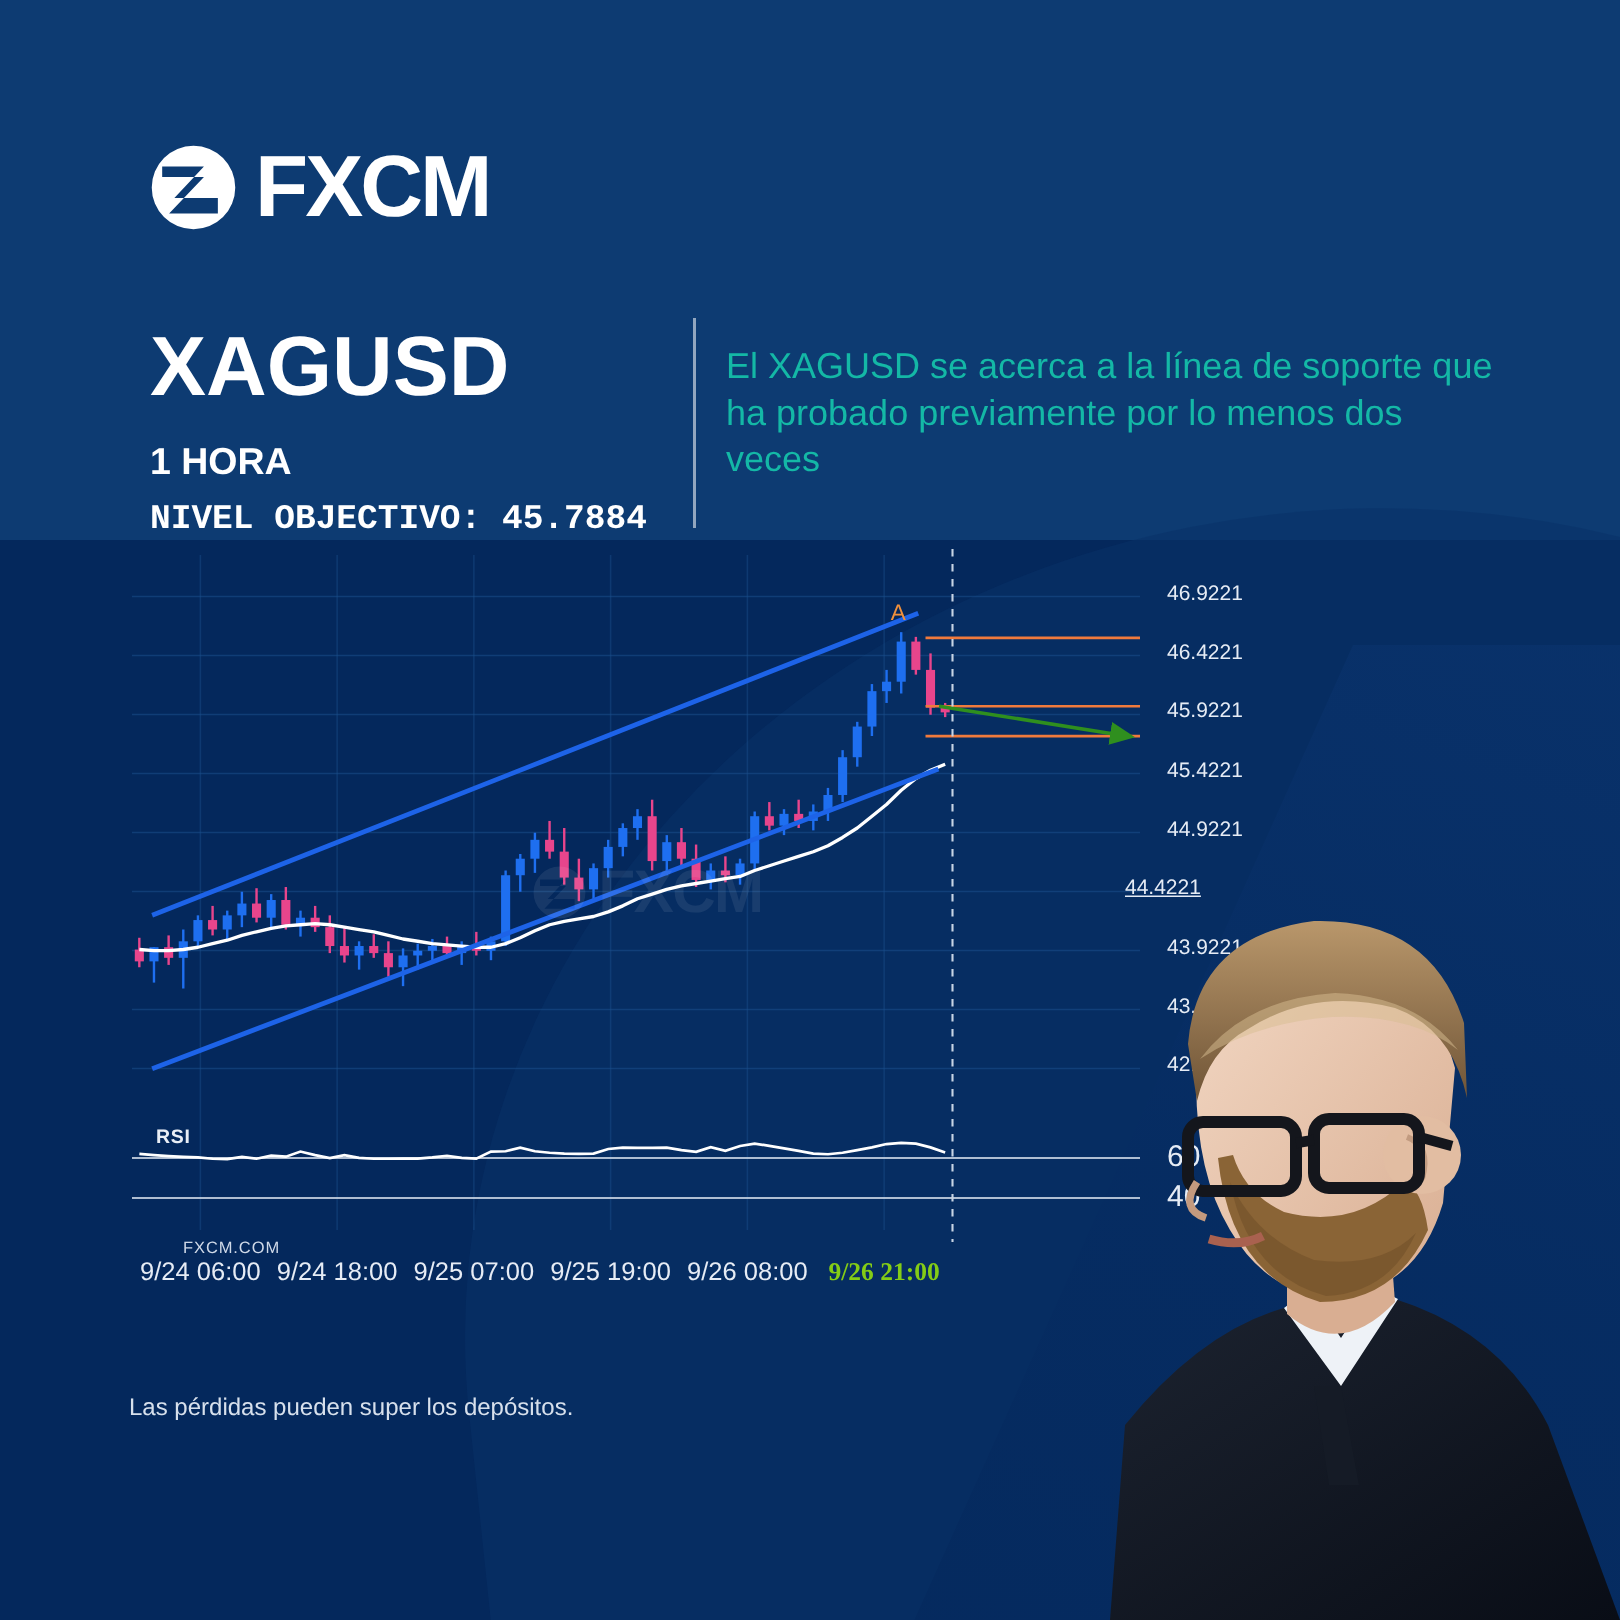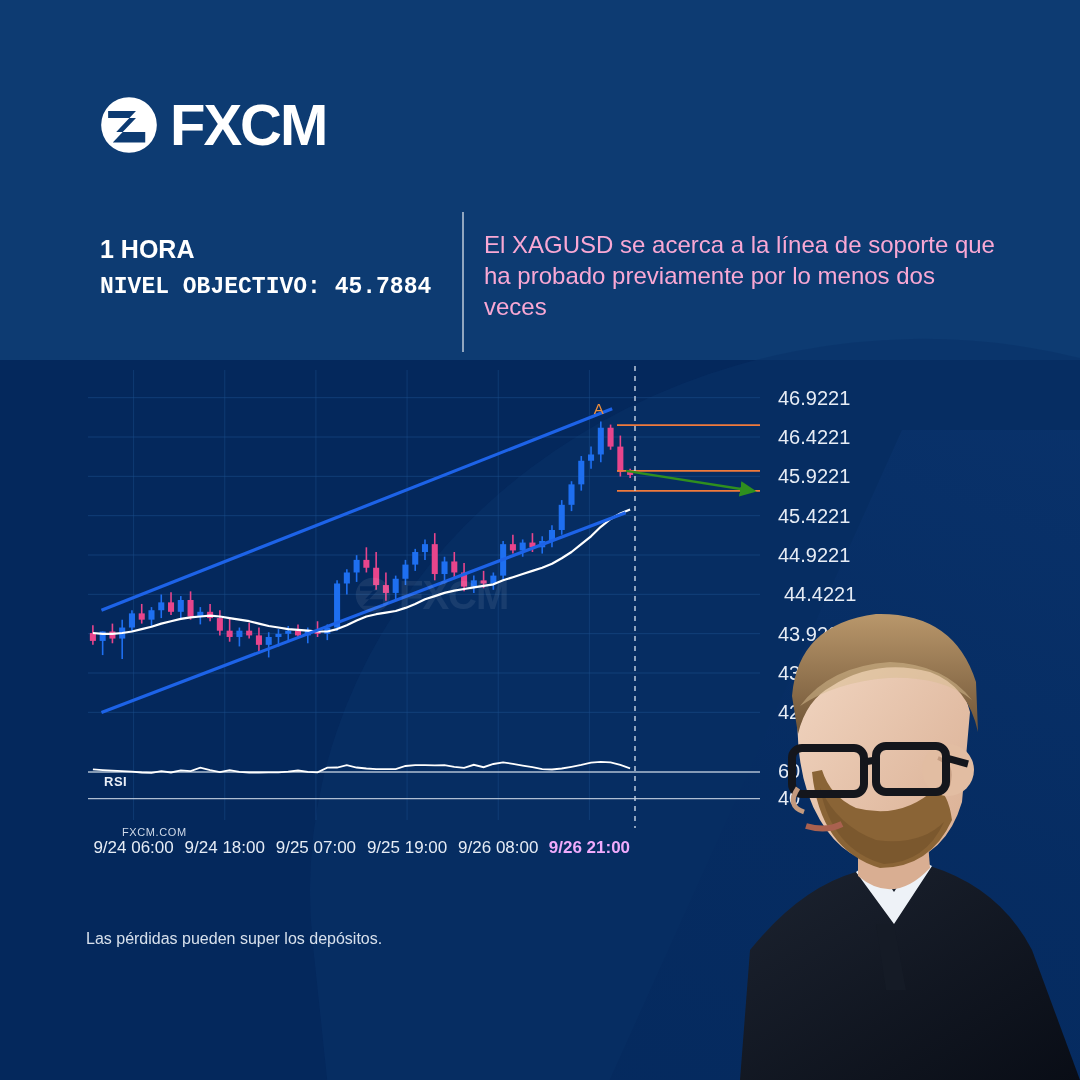--- a/index.html
+++ b/index.html
@@ -27,40 +27,40 @@
   #brand-word{font-size:58px;font-weight:bold;color:#fff;letter-spacing:-2px;line-height:1;}
 
   
   #title-block{position:absolute;left:100px;top:215px;width:340px;color:#fff;}
   #symbol{font-size:56px;font-weight:bold;letter-spacing:0px;line-height:1.05;}
   #timeframe{font-size:25px;font-weight:bold;margin-top:20px;}
   #target{font-size:23px;font-weight:bold;margin-top:10px;font-family:Liberation Mono, monospace;}
 
   #divider{position:absolute;left:462px;top:212px;width:2px;height:140px;
     background:rgba(255,255,255,.55);}
-  #headline{position:absolute;left:484px;top:230px;width:520px;color:#f9a8d4;
+  #headline{position:absolute;left:484px;top:230px;width:520px;color:#14b8a6;
     font-size:24px;line-height:1.29;font-weight:400;}
 
   
   #chart-wrap{position:absolute;left:0;top:360px;width:1080px;height:500px;}
   #chart-svg{position:absolute;left:0;top:0;}
   #watermark{position:absolute;left:355px;top:215px;display:flex;align-items:center;gap:8px;
     opacity:.075;pointer-events:none;}
   #wm-mark{width:36px;height:36px;position:relative;}
   #wm-word{font-size:40px;font-weight:bold;color:#ffffff;letter-spacing:-1px;line-height:1;}
 
-  .ylabel{position:absolute;color:#e6ecf5;font-size:20px;white-space:nowrap;}
+  .ylabel{position:absolute;color:#e6ecf5;font-size:14px;white-space:nowrap;}
   .rsi-label{position:absolute;color:#e6ecf5;font-size:20px;white-space:nowrap;}
-  #rsi-tag{position:absolute;color:#e9eef6;font-size:13px;font-weight:bold;letter-spacing:.5px;margin-top:24px;}
+  #rsi-tag{position:absolute;color:#e9eef6;font-size:13px;font-weight:bold;letter-spacing:.5px;}
   #fxcm-com{position:absolute;color:#cfd9e8;font-size:11px;letter-spacing:.6px;}
 
   #xlabels{position:absolute;left:0;top:838px;width:760px;height:30px;}
   .xlabel{position:absolute;color:#e6ecf5;font-size:17px;white-space:nowrap;
     transform:translateX(-50%);}
-  .xlabel.current{font-weight:bold;color:#f0abfc;}
+  .xlabel.current{font-weight:bold;color:#84cc16;font-family:Liberation Serif, serif;}
 
   
   #disclaimer{position:absolute;left:86px;top:930px;color:#d7e0ec;font-size:16px;}
 
   
   #photo{position:absolute;right:0;bottom:0;width:400px;height:560px;overflow:hidden;}
 </style>
 </head>
 <body>
 
@@ -74,20 +74,21 @@
     <svg width="58" height="58" viewBox="0 0 100 100">
       <path d="M50 2 A48 48 0 1 1 50 98 A48 48 0 1 1 50 2 Z
                M14 26 L62 26 L28 62 L78 62 L78 80 L22 80 L62 38 L14 38 Z" fill="#ffffff" fill-rule="evenodd"></path>
       <path d="M50 3 A47 47 0 0 1 93 30 L55 30 Z" fill="#0d3b72" opacity="0"></path>
     </svg>
   </span>
   <span id="brand-word">FXCM</span>
 </div>
 
 <div id="title-block">
+  <div id="symbol">XAGUSD</div>
   <div id="timeframe">1 HORA</div>
   <div id="target">NIVEL OBJECTIVO: 45.7884</div>
 </div>
 
 <div id="divider"></div>
 <div id="headline">El XAGUSD se acerca a la línea de soporte que ha probado previamente por lo menos dos veces</div>
 
 <div id="chart-wrap">
   <svg id="chart-svg" width="1080" height="500">
     <defs>
@@ -263,21 +264,21 @@
     </span>
     <span id="wm-word">FXCM</span>
   </div>
 
   <div id="ytick-container">
       <div class="ylabel" style="left: 778px; top: 26.6667px;">46.9221</div>
       <div class="ylabel" style="left: 778px; top: 66px;">46.4221</div>
       <div class="ylabel" style="left: 778px; top: 105.333px;">45.9221</div>
       <div class="ylabel" style="left: 778px; top: 144.667px;">45.4221</div>
       <div class="ylabel" style="left: 778px; top: 184px;">44.9221</div>
-      <div class="ylabel" style="left: 784px; top: 223.333px;">44.4221</div>
+      <div class="ylabel" style="left: 750px; top: 223.333px; text-decoration: underline;">44.4221</div>
       <div class="ylabel" style="left: 778px; top: 262.667px;">43.9221</div>
       <div class="ylabel" style="left: 778px; top: 302px;">43.4221</div>
       <div class="ylabel" style="left: 778px; top: 341.333px;">42.9221</div>
     </div>
   <div id="rsi-tick-container">
       <div class="rsi-label" style="left: 778px; top: 400px;">60</div>
       <div class="rsi-label" style="left: 778px; top: 426.667px;">40</div>
     </div>
 
   <div id="rsi-tag" style="left: 104px; top: 390px;">RSI</div>

